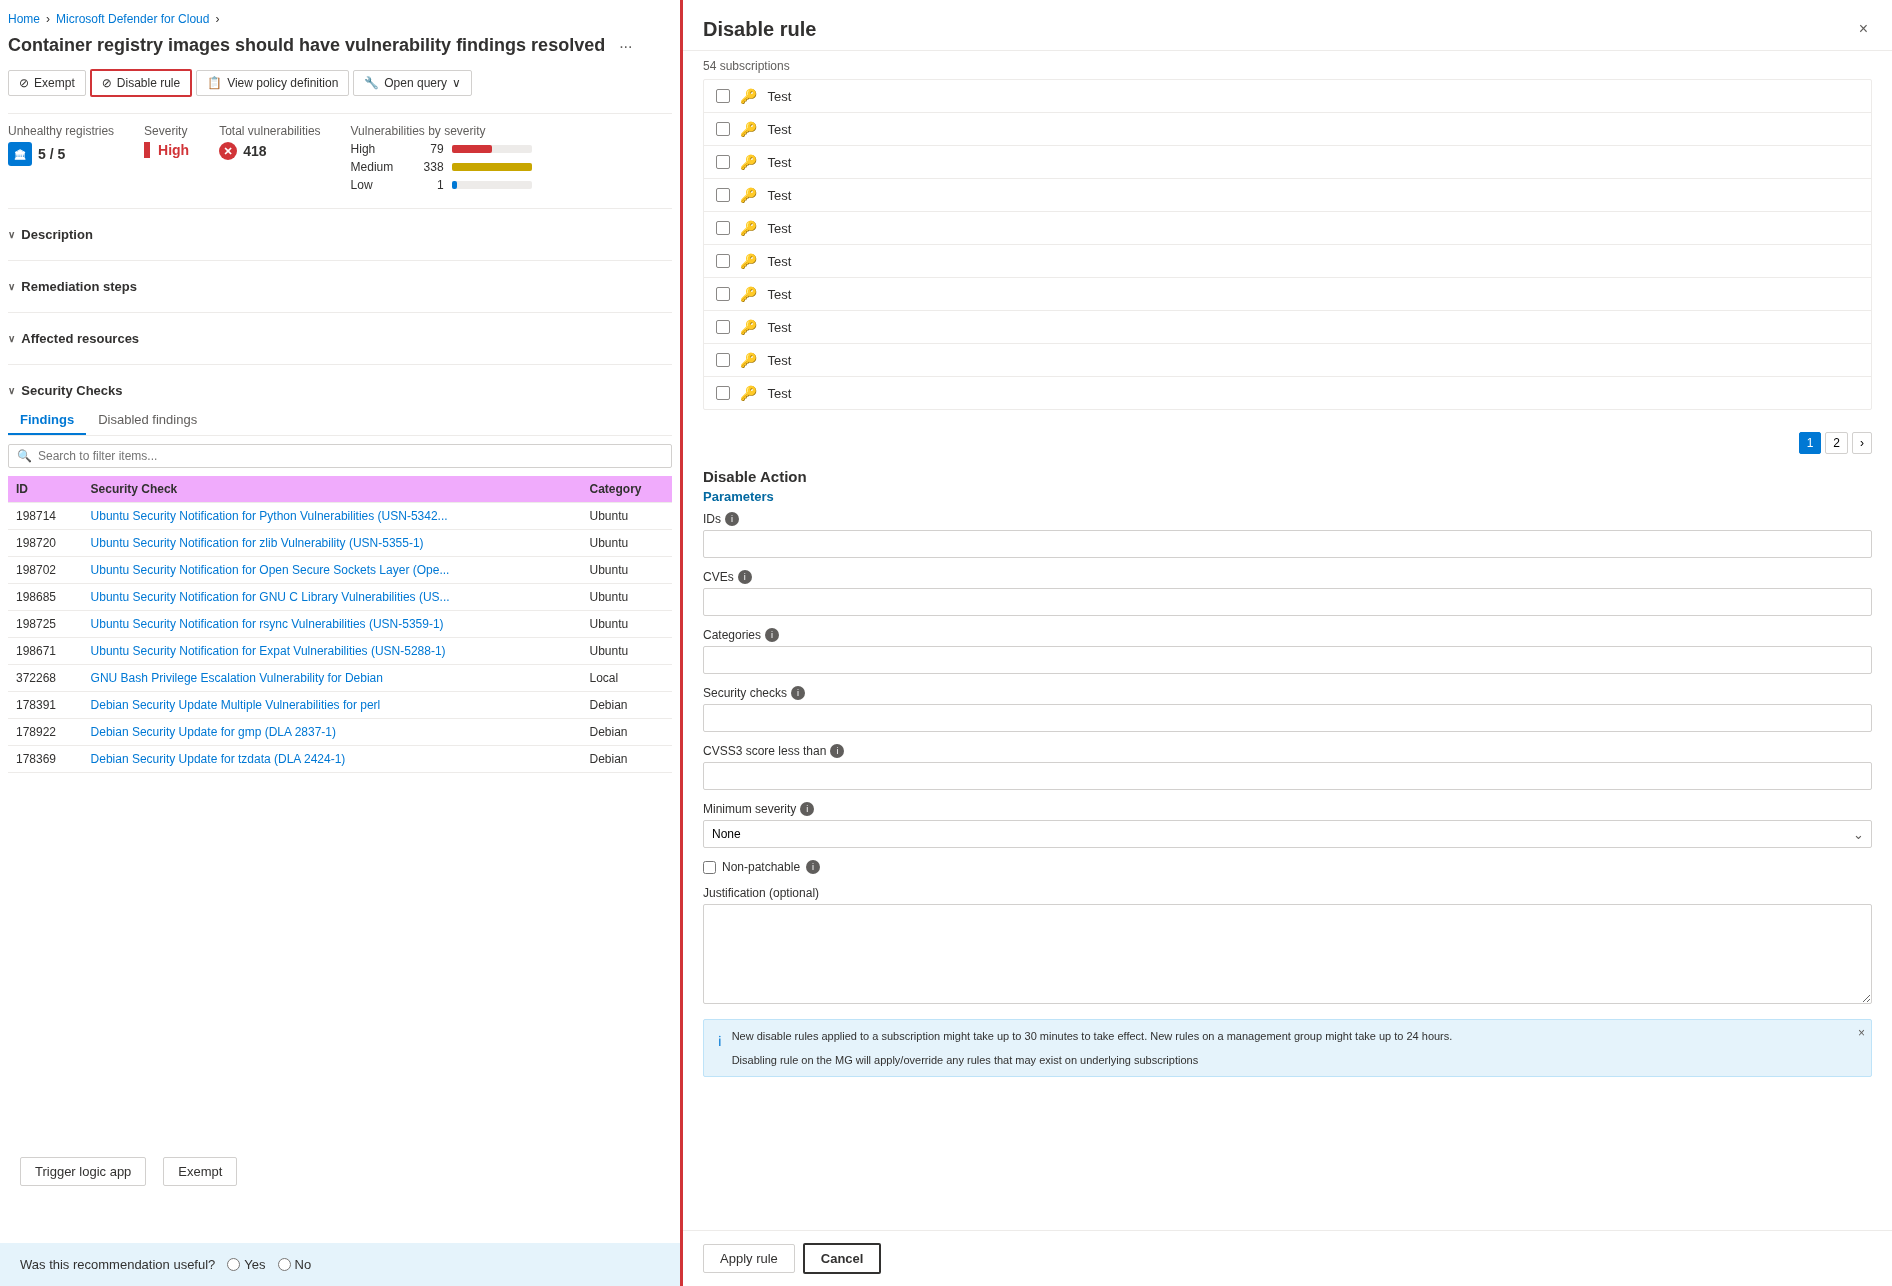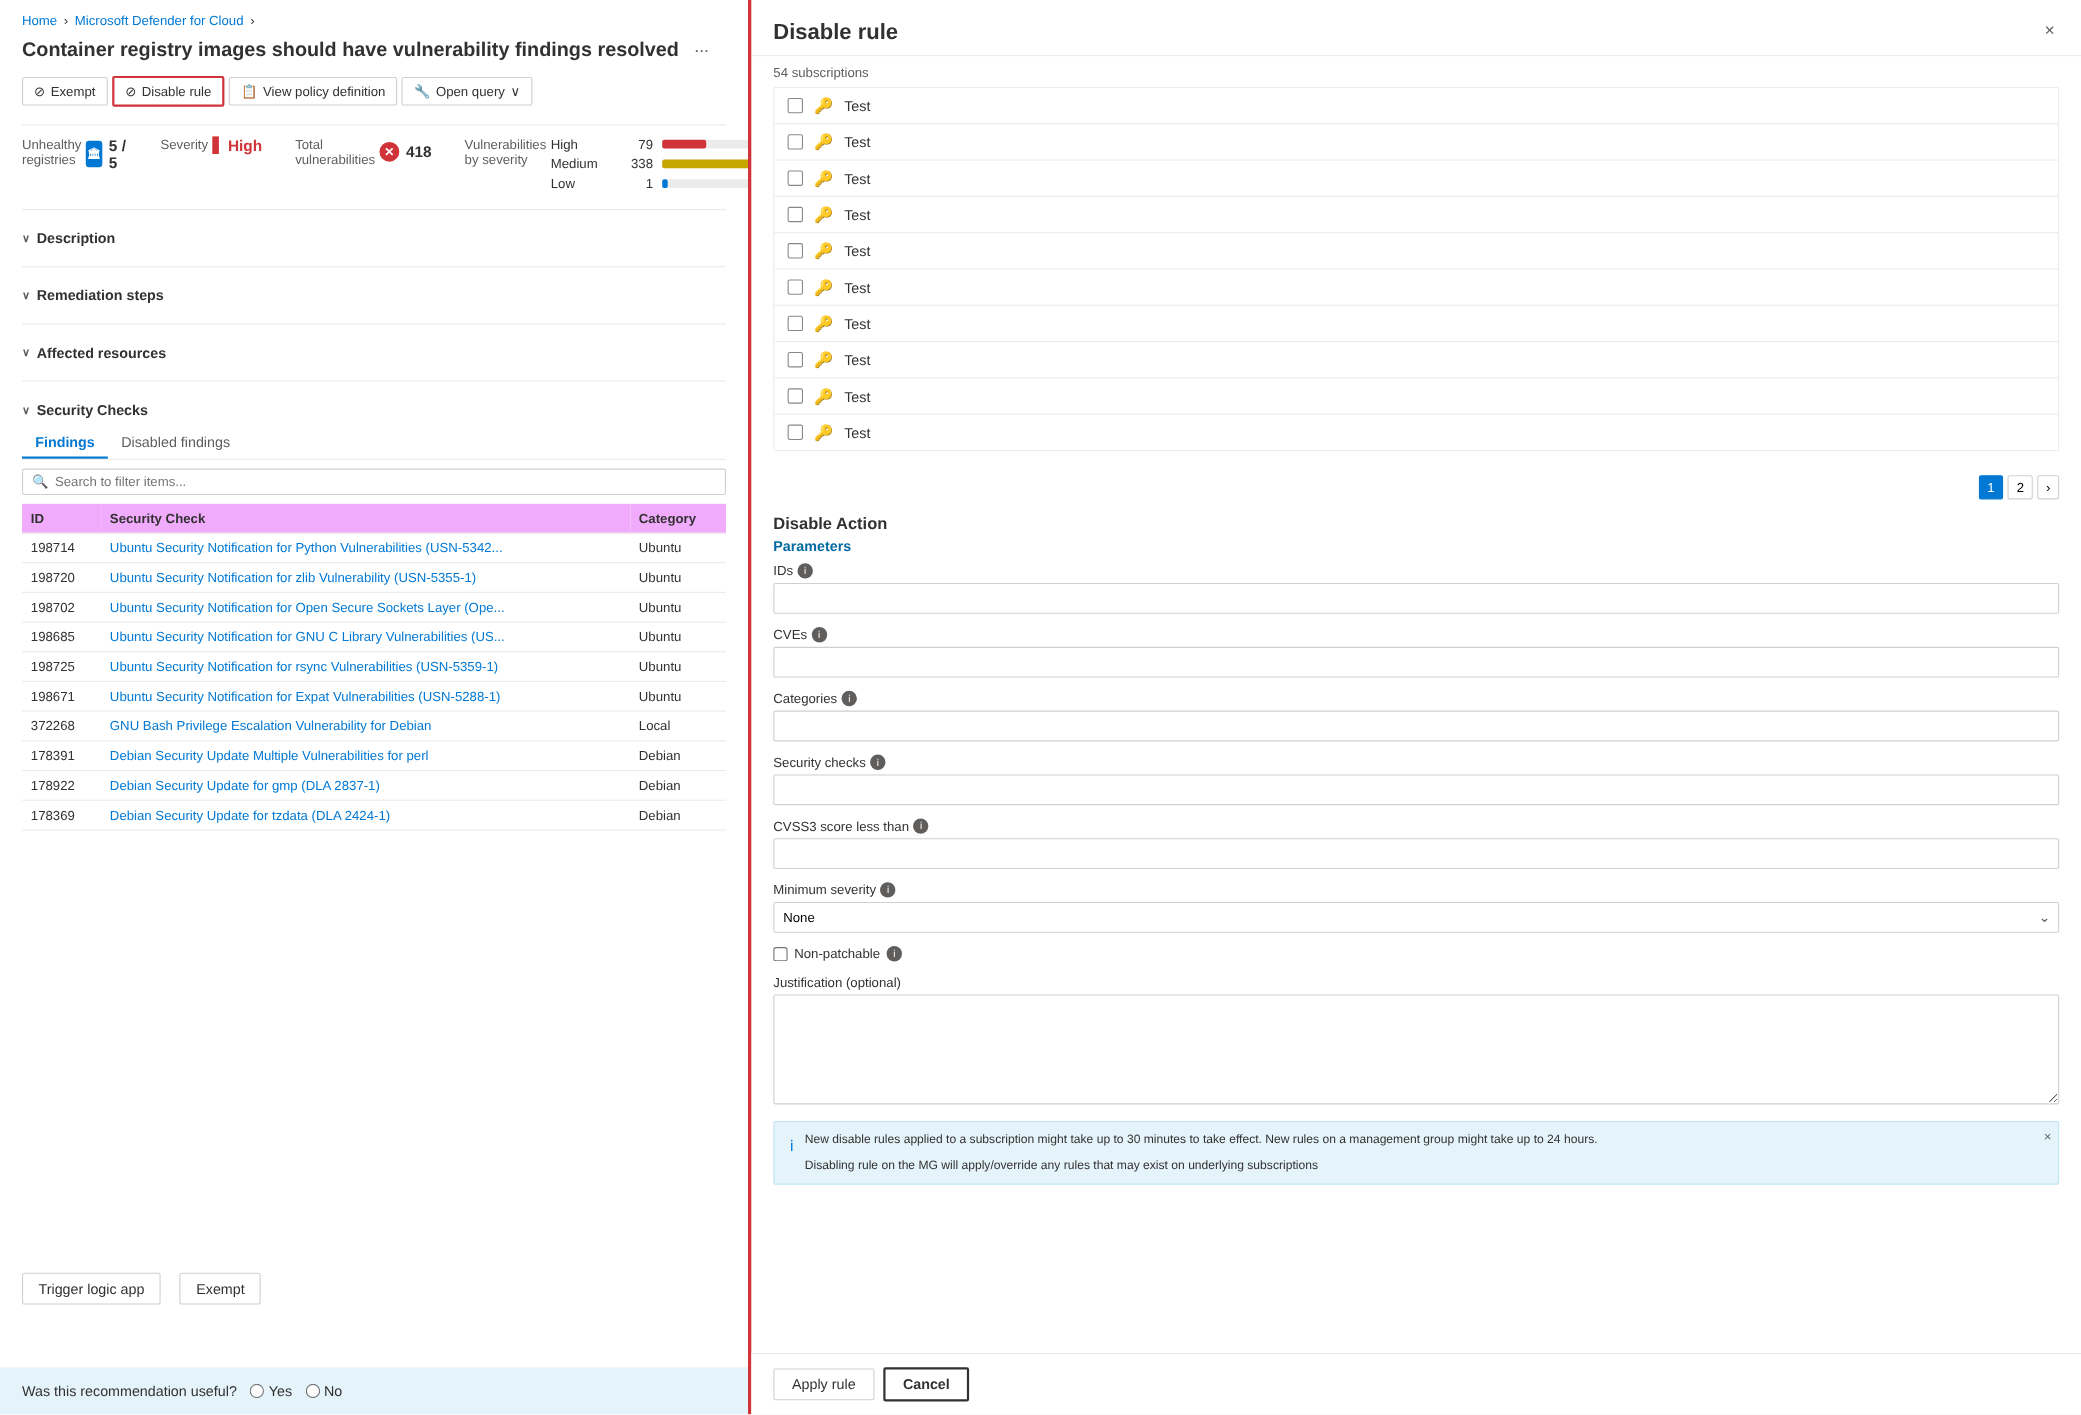--- a/index.html
+++ b/index.html
@@ -13,21 +13,21 @@
       overflow: hidden;
     }
 
     
     .left-panel {
       position: absolute;
       top: 0; left: 0;
       width: 680px;
       height: 1286px;
       background: #fff;
-      padding: 12px 20px;
+      padding: 12px 8px;
       overflow: hidden;
     }
 
     .breadcrumb {
       display: flex;
       align-items: center;
       gap: 6px;
       font-size: 12px;
       color: #0078d4;
       margin-bottom: 8px;
@@ -68,21 +68,21 @@
       color: #323130;
     }
 
     .metrics-row {
       display: flex;
       gap: 30px;
       margin-bottom: 16px;
       align-items: flex-start;
     }
 
-    .metric-item { display: flex; flex-direction: row; gap: 4px; }
+    .metric-item { display: flex; flex-direction: column; gap: 4px; }
     .metric-label { font-size: 12px; color: #605e5c; }
     .metric-value {
       display: flex;
       align-items: center;
       gap: 6px;
       font-size: 14px;
       font-weight: 600;
     }
     .metric-value.high { color: #d13438; }
 

